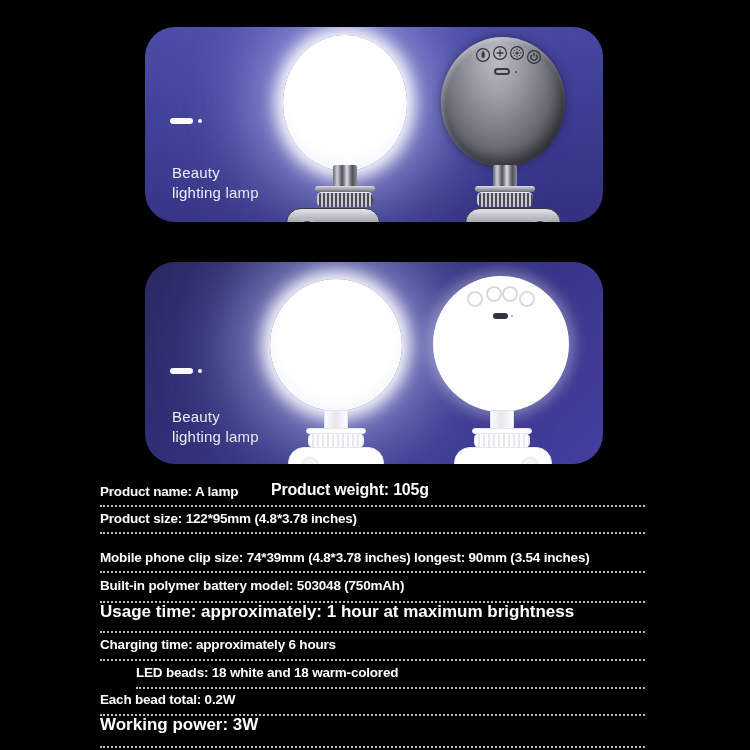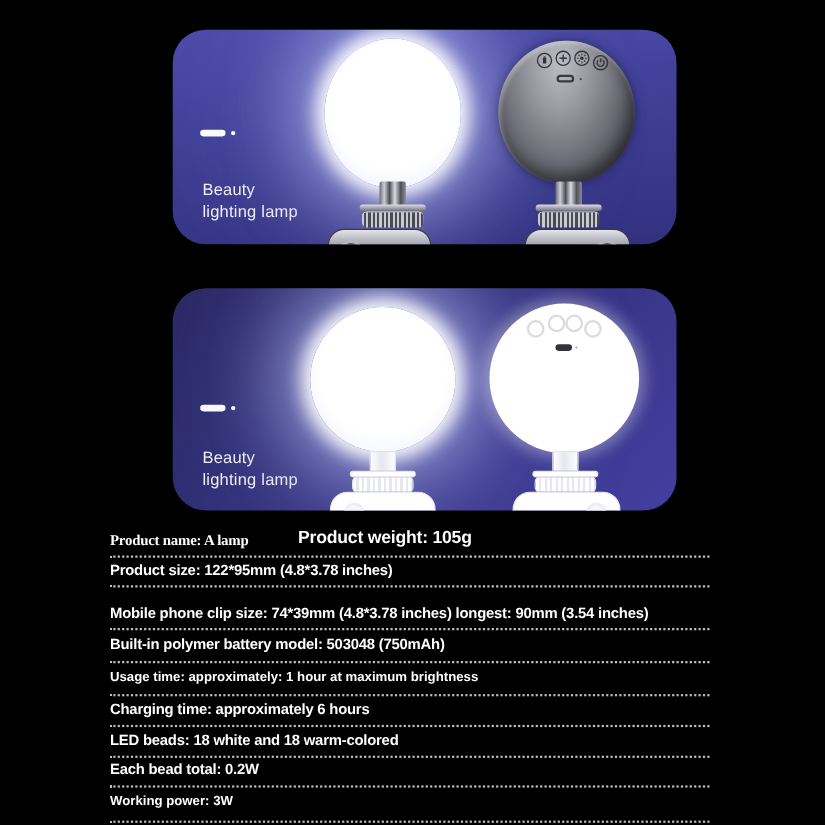--- a/index.html
+++ b/index.html
@@ -1,19 +1,19 @@
 <!DOCTYPE html>
 <html><head>
 <meta charset="utf-8">
 <style>
   html,body{margin:0;padding:0;background:#000;}
   .stage{position:relative;width:750px;height:750px;background:#000;overflow:hidden;
          font-family:"Liberation Sans",sans-serif;}
   
-  .panel{position:absolute;left:157px;width:458px;border-radius:30px;overflow:hidden;}
+  .panel{position:absolute;left:145px;width:458px;border-radius:30px;overflow:hidden;}
   .p1{top:27px;height:195px;background:linear-gradient(175deg,#4c4ba8 0%,#403f96 45%,#32307e 100%);}
   .p2{top:262px;height:202px;background:linear-gradient(135deg,#282761 0%,#343280 50%,#443fa0 100%);}
   .brand{position:absolute;display:flex;align-items:center;}
   .p1 .brand{left:25px;top:91px;} .p2 .brand{left:25px;top:106px;}
   .brand .dash{width:23px;height:6px;border-radius:3px;background:#fff;display:inline-block;}
   .brand .dot{width:4px;height:4px;border-radius:50%;background:#fff;display:inline-block;margin-left:5px;}
   .caption{position:absolute;color:#f2f2f7;font-size:15px;line-height:20px;font-weight:400;letter-spacing:.2px;}
   .p1 .caption{left:27px;top:136px;} .p2 .caption{left:27px;top:145px;}
   
   .bulb{position:absolute;border-radius:50%;}
@@ -70,25 +70,25 @@
   .specs{position:absolute;left:100px;top:480px;width:545px;color:#fdfdfd;}
   .spec-row{display:flex;align-items:flex-end;box-sizing:border-box;
     border-bottom:2px dotted rgba(225,225,228,.85);
     font-weight:700;font-size:13.5px;letter-spacing:-.2px;white-space:nowrap;}
   .spec-row:nth-child(1){height:27px;padding-bottom:6px;}
   .spec-row:nth-child(2){height:27px;padding-bottom:6px;}
   .spec-row:nth-child(3){height:26px;padding-bottom:6px;margin-top:13px;}
   .spec-row:nth-child(4){height:30px;padding-bottom:8px;}
   .spec-row:nth-child(5){height:30px;padding-bottom:9px;}
   .spec-row:nth-child(6){height:28px;padding-bottom:7px;}
-  .spec-row:nth-child(7){height:28px;padding-bottom:7px;}
+  .spec-row:nth-child(7){height:28px;padding-bottom:7px;margin-left:36px;}
   .spec-row:nth-child(8){height:27px;padding-bottom:7px;}
   .spec-row:nth-child(9){height:32px;padding-bottom:11px;text-align:center;}
-  .spec-row.small{font-size:12px;letter-spacing:0;}
-  .lbl-name{display:inline-block;width:171px;font-family:Liberation Serif, serif;}
+  .spec-row.small{font-size:17px;letter-spacing:0;}
+  .lbl-name{display:inline-block;width:171px;}
   .lbl-weight{font-size:16px;}
 </style>
 </head>
 <body>
 
 <div class="stage">
 
   <section class="panel p1">
     <div class="brand">
       <span class="dash"></span>

